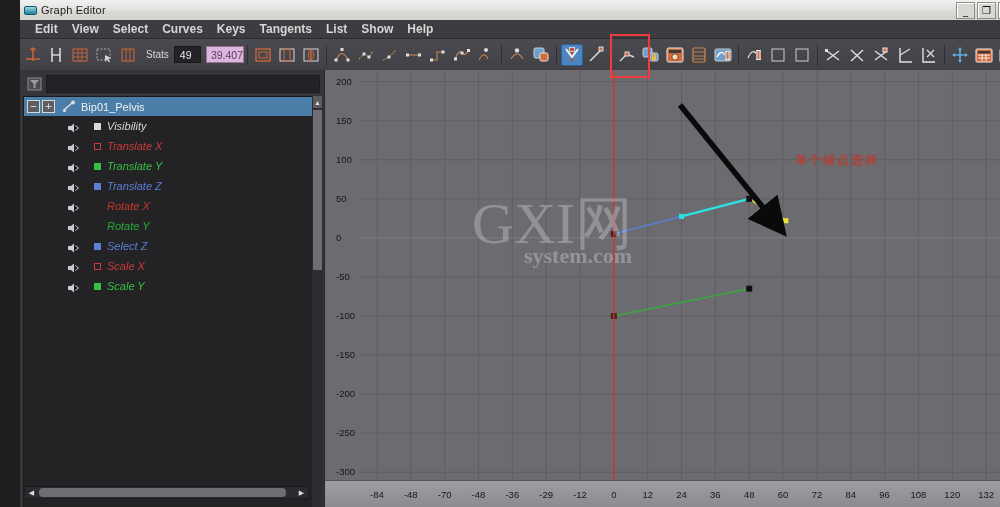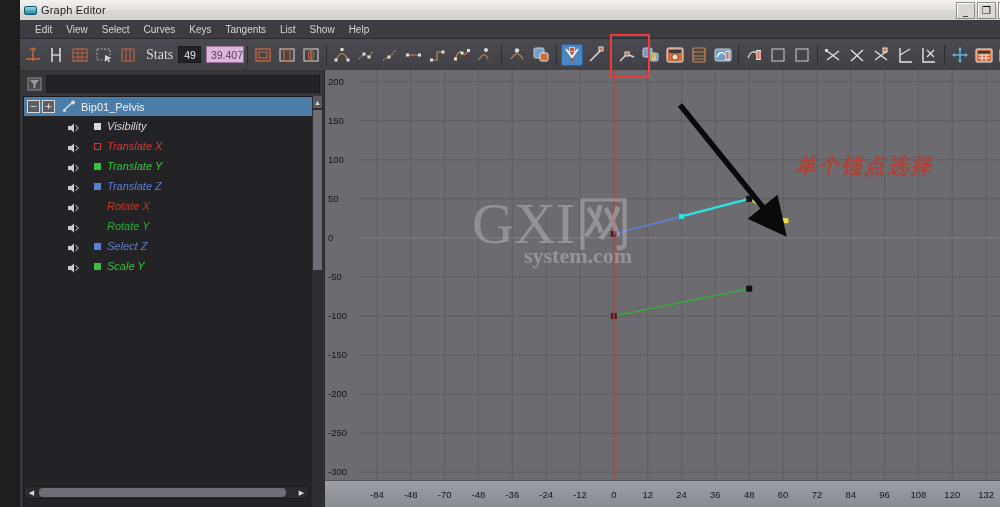--- a/index.html
+++ b/index.html
@@ -32,37 +32,37 @@
     font-size:10px;color:#111;line-height:1;font-family:"DejaVu Sans",sans-serif;
   }
 
   
   .menubar{
     position:absolute;left:0;top:20px;width:1000px;height:19px;
     background:#3c3c41;border-bottom:1px solid #2b2b2f;
     display:flex;align-items:center;padding-left:8px;box-sizing:border-box;
   }
   .menubar .mi{
-    font-size:10px;color:#d6d6d6;padding:2px 7px;cursor:default;white-space:nowrap;
+    font-size:12px;color:#d6d6d6;padding:2px 7px;cursor:default;white-space:nowrap;font-weight:bold;
   }
 
   
   .toolbar{
     position:absolute;left:0;top:39px;width:1000px;height:31px;
     background:linear-gradient(to bottom,#4a4a50,#404045);
     border-bottom:1px solid #2d2d31;
     display:flex;align-items:center;
   }
   .tbtn{
     width:22px;height:22px;margin:0 1px;position:relative;
     display:flex;align-items:center;justify-content:center;flex:0 0 auto;
   }
   .tbtn.on{background:#4b86c4;border:1px solid #2e5f91;border-radius:2px;box-sizing:border-box;}
   .tsep{width:1px;height:20px;background:#2e2e32;margin:0 3px;flex:0 0 auto;}
-  .stats-lbl{font-size:14px;color:#d8d8d8;margin:0 5px 0 6px;font-family:Liberation Serif, serif;}
+  .stats-lbl{font-size:10px;color:#d8d8d8;margin:0 5px 0 6px;}
   .stats-val{
     width:70px;height:17px;background:#232327;border:1px solid #1a1a1d;
     color:#e8e8e8;font-size:10.5px;display:flex;align-items:center;
     padding-left:5px;box-sizing:border-box;
   }
   .stats-pink{
     width:88px;height:17px;background:#dcb6dc;border:1px solid #9a749a;
     color:#5c3f5c;font-size:10.5px;display:flex;align-items:center;
     padding-left:4px;box-sizing:border-box;margin-left:5px;
   }
@@ -117,32 +117,32 @@
   .hscroll .hthumb{position:absolute;left:14px;top:1px;width:247px;height:9px;
     background:#6e6e74;border-radius:4px;}
   .hscroll .hb{width:13px;height:11px;display:flex;align-items:center;justify-content:center;
     color:#ddd;font-size:7px;}
   .hscroll .hb.r{position:absolute;right:0;}
 
   
   .graph{
     position:absolute;left:305px;top:70px;width:695px;height:437px;background:#6b6b70;
   }
-  .yaxis{position:absolute;left:0;top:0;width:35px;height:410px;background:#6b6b70;}
+  .yaxis{position:absolute;left:8px;top:0;width:35px;height:410px;background:#6b6b70;}
   .ylab{position:absolute;left:3px;font-size:9.5px;color:#17171a;line-height:1;}
   .xaxis{
     position:absolute;left:0;bottom:0;width:695px;height:27px;
     background:linear-gradient(to bottom,#9d9da4,#8b8b92);
     border-top:1px solid #55555a;box-sizing:border-box;
   }
   .xlab{position:absolute;top:8px;font-size:9.5px;color:#15151a;transform:translateX(-50%);}
   .plot{position:absolute;left:35px;top:0;right:0;bottom:27px;overflow:hidden;}
   .ann-text{
-    position:absolute;font-size:21px;color:#c0392b;font-weight:bold;
-    letter-spacing:2px;opacity:.82;font-style:italic;
+    position:absolute;font-size:12px;color:#c0392b;font-weight:bold;
+    letter-spacing:2px;opacity:.82;
   }
   .wm{
     position:absolute;left:112px;top:125px;width:230px;height:100px;
     opacity:.30;pointer-events:none;user-select:none;
   }
   .wm .w1{font-size:58px;color:#e9e9ee;font-family:"Liberation Serif",serif;line-height:1;}
   .wm .w2{font-size:22px;color:#f2f2f6;font-family:"Liberation Serif",serif;
     margin-left:52px;margin-top:-10px;font-weight:bold;}
 </style>
 </head>
@@ -490,20 +490,28 @@
             <span class="sw" style="background:transparent;border:none;"></span>
             <span class="tlabel" style="color:#2aa83a">Rotate Y</span>
           </div>
           <div class="trow">
             <span class="spk"><svg width="14" height="12" viewBox="0 0 14 12">
                 <path d="M2 4 H5 L8 1.5 V10.5 L5 8 H2 Z" fill="#c9c9cf"></path>
                 <path d="M9.5 3.5 L12.5 6 L9.5 8.5" stroke="#c9c9cf" stroke-width="1" fill="none"></path>
               </svg></span>
             <span class="sw" style="background:#5b7fd4;border:1px solid #5b7fd4;"></span>
             <span class="tlabel" style="color:#5b7fd4">Select Z</span>
+          </div>
+          <div class="trow">
+            <span class="spk"><svg width="14" height="12" viewBox="0 0 14 12">
+                <path d="M2 4 H5 L8 1.5 V10.5 L5 8 H2 Z" fill="#c9c9cf"></path>
+                <path d="M9.5 3.5 L12.5 6 L9.5 8.5" stroke="#c9c9cf" stroke-width="1" fill="none"></path>
+              </svg></span>
+            <span class="sw" style="border:1.5px solid #cc3b3b;background:transparent;"></span>
+            <span class="tlabel" style="color:#cc3b3b">Scale X</span>
           </div>
           <div class="trow">
             <span class="spk"><svg width="14" height="12" viewBox="0 0 14 12">
                 <path d="M2 4 H5 L8 1.5 V10.5 L5 8 H2 Z" fill="#c9c9cf"></path>
                 <path d="M9.5 3.5 L12.5 6 L9.5 8.5" stroke="#c9c9cf" stroke-width="1" fill="none"></path>
               </svg></span>
             <span class="sw" style="background:#36c040;border:1px solid #36c040;"></span>
             <span class="tlabel" style="color:#36c040">Scale Y</span>
           </div>
         </div>
@@ -598,21 +606,21 @@
       </svg>
 
       <div class="ann-text" style="left:435px;top:82px;">单个锚点选择</div>
     </div>
     <div class="xaxis" id="xaxis">
         <div class="xlab" style="left: 51.9231px;">-84</div>
         <div class="xlab" style="left: 85.7692px;">-48</div>
         <div class="xlab" style="left: 119.615px;">-70</div>
         <div class="xlab" style="left: 153.462px;">-48</div>
         <div class="xlab" style="left: 187.308px;">-36</div>
-        <div class="xlab" style="left: 221.154px;">-24</div>
+        <div class="xlab" style="left: 221.154px;">-29</div>
         <div class="xlab" style="left: 255px;">-12</div>
         <div class="xlab" style="left: 288.846px;">0</div>
         <div class="xlab" style="left: 322.692px;">12</div>
         <div class="xlab" style="left: 356.538px;">24</div>
         <div class="xlab" style="left: 390.385px;">36</div>
         <div class="xlab" style="left: 424.231px;">48</div>
         <div class="xlab" style="left: 458.077px;">60</div>
         <div class="xlab" style="left: 491.923px;">72</div>
         <div class="xlab" style="left: 525.769px;">84</div>
         <div class="xlab" style="left: 559.615px;">96</div>

